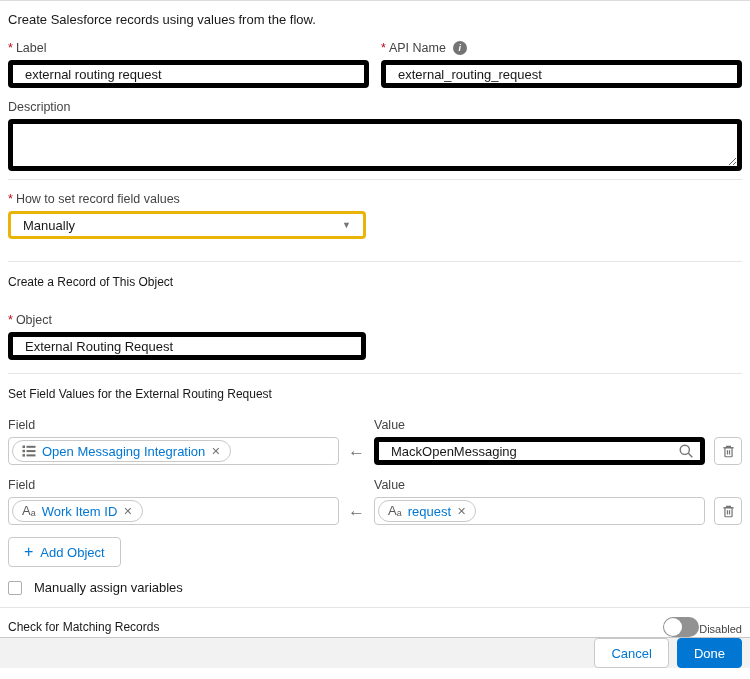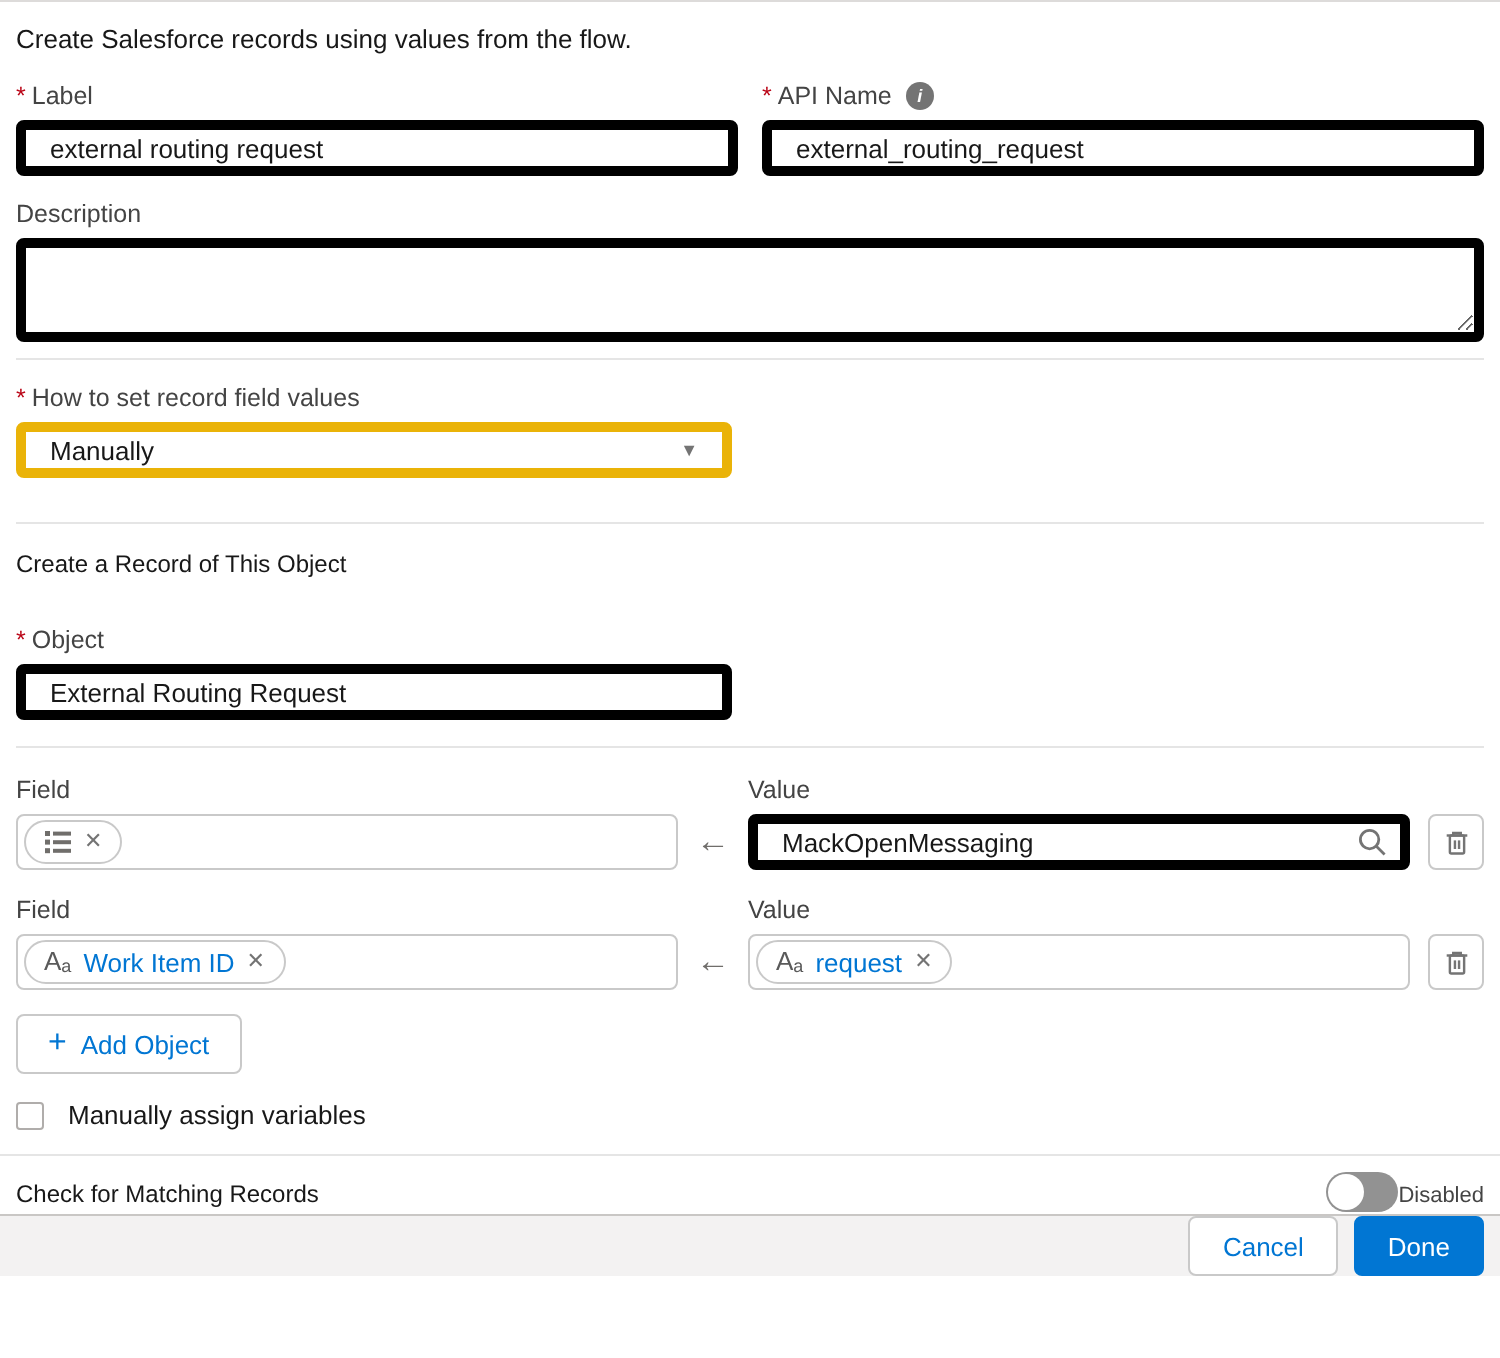--- a/index.html
+++ b/index.html
@@ -22,21 +22,21 @@
   .tb { width: 100%; height: 28px; border: 5px solid #000000; border-radius: 4px;
     padding: 0 12px; font-size: 13px; color: #181818; font-family: "Liberation Sans", sans-serif; background: #fff; }
   textarea.tb { height: 52px; padding: 6px 12px; resize: both; display: block; }
   .mt12 { margin-top: 12px; }
   .w360 { width: 358px; }
   .divider { border: none; border-top: 1px solid #e5e5e5; margin-top: 8px; }
   .divider.gap { margin-top: 22px; }
   .divider.gap13 { margin-top: 13px; }
   .divider.gap12 { margin-top: 12px; }
   h2 { font-size: 12px; font-weight: 400; color: #181818; line-height: 20px; margin-top: 10px; }
-  .combobox { width: 358px; height: 28px; border: 5px solid #eab308; border-radius: 4px;
+  .combobox { width: 358px; height: 28px; border: 3px solid #eab308; border-radius: 4px;
     display: flex; align-items: center; justify-content: space-between; padding: 0 12px;
     font-size: 13px; cursor: pointer; background: #fff; }
   .caret { font-size: 9px; color: #747474; }
   .obj-gap { margin-top: 21px; }
   .rows { margin-top: 14px; }
   .fv-row { display: flex; align-items: flex-end; gap: 9px; }
   .fv-row + .fv-row { margin-top: 13px; }
   .fv-col { flex: 1; min-width: 0; }
   .arrow { height: 28px; display: flex; align-items: center; color: #706e6b; font-size: 17px; }
   .pill-box { width: 100%; height: 28px; border: 1px solid #c9c9c9; border-radius: 4px;
@@ -53,21 +53,21 @@
   .search-icon { position: absolute; right: 11px; top: 6px; cursor: pointer; }
   .trash-btn { width: 28px; height: 28px; border: 1px solid #c9c9c9; border-radius: 4px;
     background: #fff; display: flex; align-items: center; justify-content: center; cursor: pointer; flex: 0 0 28px; }
   .add-field { margin-top: 12px; height: 30px; border: 1px solid #c9c9c9; border-radius: 4px;
     background: #fff; color: #0176d3; font-size: 13px; padding: 0 15px; display: inline-flex;
     align-items: center; gap: 7px; cursor: pointer; font-family: "Liberation Sans", sans-serif; }
   .add-field .plus { font-size: 16px; }
   .cb-row { display: flex; align-items: center; gap: 12px; margin-top: 13px; cursor: pointer; }
   .cb { width: 14px; height: 14px; border: 1px solid #b0adab; border-radius: 2px; background: #fff; }
   .cb-label { font-size: 13px; color: #181818; }
-  .matching { padding: 0 8px; display: flex; justify-content: space-between; align-items: center; margin-top: 9px; }
+  .matching { padding: 0 8px; display: flex; justify-content: space-between; align-items: flex-end; margin-top: 9px; }
   .matching h2 { margin-top: 0; }
   .toggle-wrap { display: flex; align-items: center; margin-top: -2px; }
   .toggle { width: 36px; height: 20px; border-radius: 10px; background: #929292; position: relative; cursor: pointer; }
   .knob { position: absolute; left: 1px; top: 1px; width: 18px; height: 18px; border-radius: 50%; background: #fff; }
   .toggle-state { font-size: 11px; color: #444; margin-top: 3px; }
   .spacer { flex: 1; }
   .footer { border-top: 1px solid #c9c7c5; background: #f3f2f2; height: 45px;
     display: flex; align-items: center; justify-content: flex-end; gap: 8px; padding: 0 8px; }
   .btn { height: 30px; border-radius: 4px; font-size: 13px; padding: 0 16px; cursor: pointer;
     font-family: "Liberation Sans", sans-serif; }
@@ -127,40 +127,42 @@
     <div class="obj-gap">
       <div class="fld-label">
         <span class="req">*</span>
         <span>Object</span>
       </div>
       <input class="tb w360" type="text" value="External Routing Request" style="">
     </div>
 
     <hr class="divider gap13">
 
+    <h2>Set Field Values for the External Routing Request</h2>
 
     <div class="rows">
 
       <div class="fv-row">
         <div class="fv-col">
           <div class="fld-label">
             <span>Field</span>
           </div>
           <div class="pill-box">
             <span class="pill">
               <svg width="14" height="14" viewBox="0 0 14 14">
                 <g fill="#706e6b">
                   <rect x="0.5" y="1.5" width="2.5" height="2.5"></rect>
                     <rect x="4.5" y="1.8" width="9" height="2"></rect>
                   <rect x="0.5" y="5.8" width="2.5" height="2.5"></rect>
                     <rect x="4.5" y="6.1" width="9" height="2"></rect>
                   <rect x="0.5" y="10.1" width="2.5" height="2.5"></rect>
                     <rect x="4.5" y="10.4" width="9" height="2"></rect>
                 </g>
               </svg>
+              <span class="pill-text">Open Messaging Integration</span>
               <span class="pill-x">✕</span>
             </span>
           </div>
         </div>
         <div class="arrow">←</div>
         <div class="fv-col">
           <div class="fld-label">
             <span>Value</span>
           </div>
           <div class="search-wrap">

